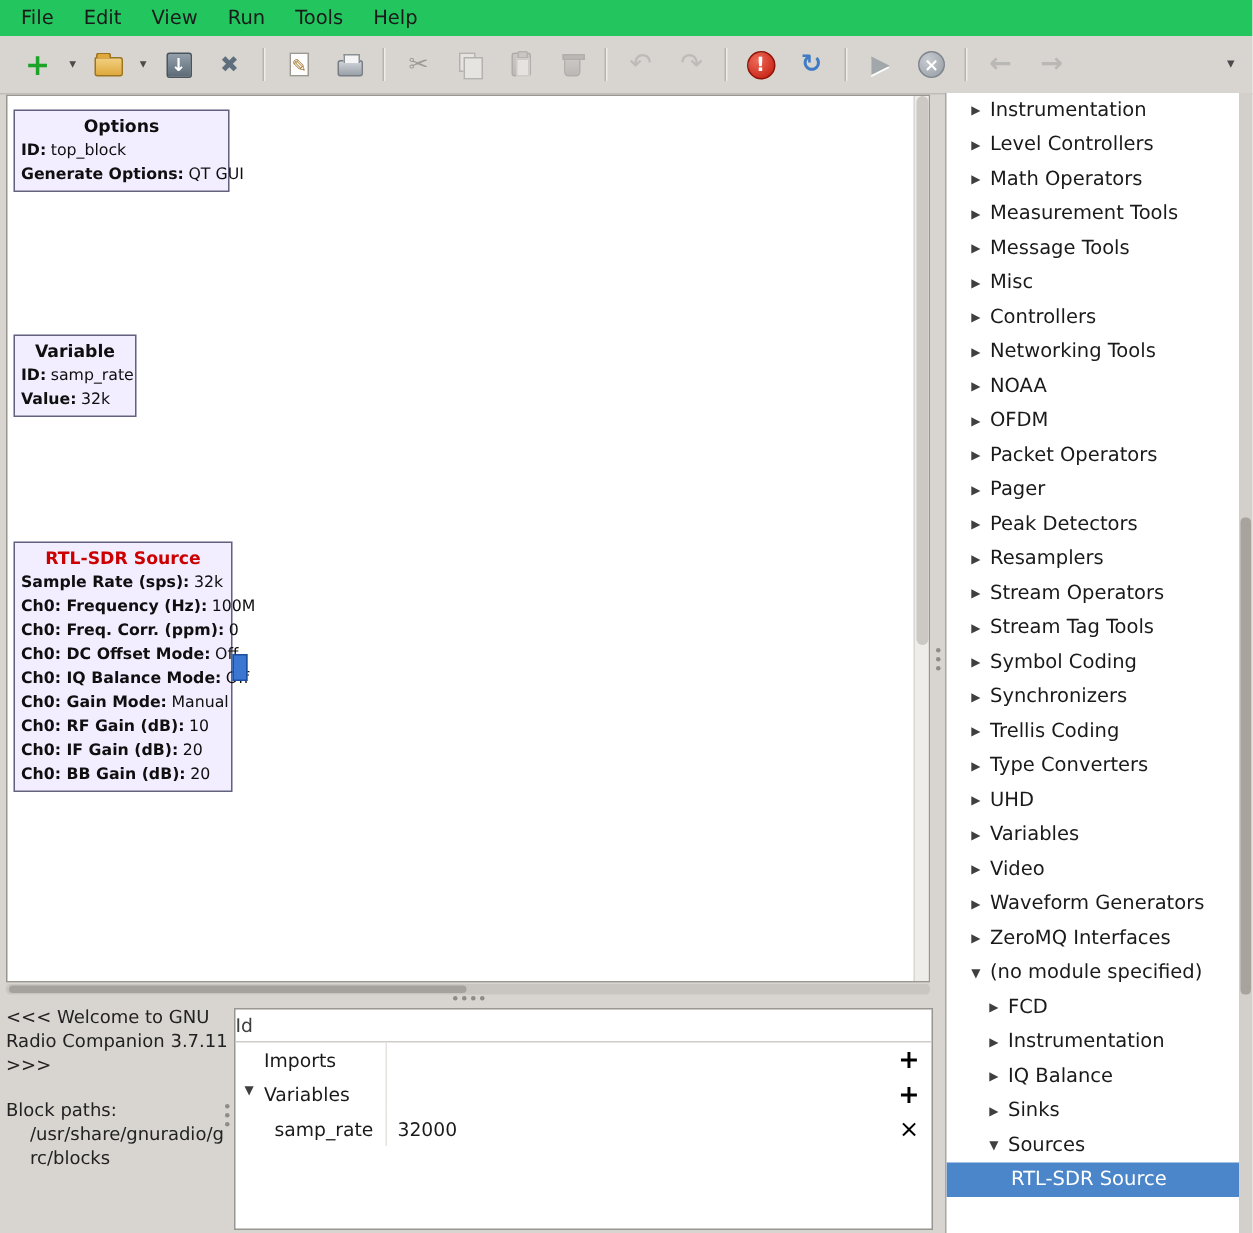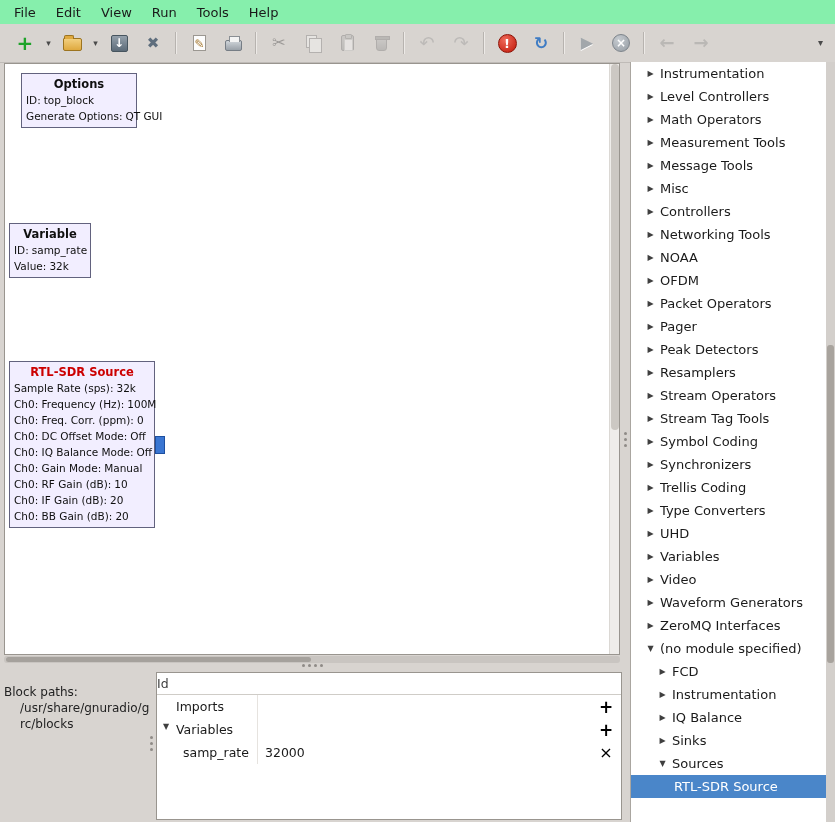--- a/index.html
+++ b/index.html
@@ -1,20 +1,20 @@
 <!DOCTYPE html>
 <html><head>
 <meta charset="utf-8">
 <style>
   *{margin:0;padding:0;box-sizing:border-box}
   html,body{width:835px;height:822px}
   body{font-family:"DejaVu Sans","Liberation Sans",sans-serif;background:#d8d4d0;position:relative;overflow:hidden;color:#1a1a1a}
 
   
-  .menubar{position:absolute;left:0;top:0;width:100%;height:24px;display:flex;align-items:stretch;padding-left:4px;background:#86efac}
+  .menubar{position:absolute;left:0;top:0;width:100%;height:24px;display:flex;align-items:stretch;padding-left:4px;background:#22c55e}
   .menu-item{padding:0 10px;font-size:13px;display:flex;align-items:center;cursor:default}
 
   
   .toolbar{position:absolute;left:0;top:24px;width:100%;height:39px;display:flex;align-items:center;padding:0 8px;background:#d8d4d0;border-bottom:1px solid #bfbbb7}
   .tbtn{height:30px;min-width:34px;display:flex;align-items:center;justify-content:center}
   .tbtn.narrow{min-width:13px;width:13px}
   .tbtn.disabled{opacity:.38;filter:grayscale(1)}
   .tsep{width:2px;height:22px;border-left:1px solid #b7b3af;border-right:1px solid #edeae7;margin:0 5px}
   .tspacer{flex:1}
   .glyph{line-height:1}
@@ -52,21 +52,21 @@
   .canvas-hscroll .sb-handle{position:absolute;left:2px;top:1px;width:305px;height:5px;background:#a5a19c;border-radius:3px}
   .hdots{position:absolute;left:302px;top:664px;display:flex;gap:3px}
   .hdots i{width:3px;height:3px;border-radius:50%;background:#8f8b87}
   .vdots{position:absolute;display:flex;flex-direction:column;gap:3px}
   .vdots i{width:3px;height:3px;border-radius:50%;background:#8f8b87}
 
   .block{position:absolute;background:#f2eeff;border:1px solid #62627e;padding:2px 4px 3px;color:#0f0f0f}
   .b-title{font-weight:bold;font-size:11.5px;line-height:16px;text-align:center;white-space:nowrap}
   .title-red{color:#cc0000}
   .b-param{font-size:10.5px;line-height:16px;white-space:nowrap}
-  .b-label{font-weight:normal;margin-right:3px}
+  .b-label{font-weight:bold;margin-right:3px}
   .port{position:absolute;right:-11px;top:calc(50% - 9px);width:10px;height:18px;background:#3a76d2;border:1px solid #1d4fa0}
 
   
   .console{position:absolute;left:4px;top:670px;width:148px;height:150px;font-size:12px;line-height:16px;color:#222}
   .c-gap{height:14px}
   .c-path{padding-left:16px;word-break:break-all}
 
   
   .varpanel{position:absolute;left:156px;top:672px;width:466px;height:148px;background:#fff;border:1px solid #99958f;font-size:12.5px}
   .ve-header{display:grid;grid-template-columns:100px 1fr 30px;height:22px;align-items:center;border-bottom:1px solid #cfccc7;color:#3f3f3f}
@@ -179,21 +179,21 @@
       <span class="glyph g-forward">→</span>
     </div>
   <div class="tspacer"></div>
   <div class="tbtn narrow">
       <span class="glyph g-overflow">▾</span>
     </div>
 </div>
 
 <div class="canvas">
 
-  <div class="block" style="left:16px;top:9px;width:116px">
+  <div class="block" style="left:4px;top:9px;width:144px">
     <div class="b-title">Options</div>
     <div class="b-params">
 
         <div class="b-param"><b class="b-label">ID:</b><span class="b-value">top_block</span></div>
 
         <div class="b-param"><b class="b-label">Generate Options:</b><span class="b-value">QT GUI</span></div>
       </div>
   </div>
 
   <div class="block" style="left:4px;top:159px;width:82px">
@@ -250,20 +250,21 @@
     <i></i>
     <i></i>
   </div>
 <div class="vdots" style="left:624px;top:432px">
     <i></i>
     <i></i>
     <i></i>
   </div>
 
 <div class="console">
+  <div class="c-line">&lt;&lt;&lt; Welcome to GNU Radio Companion 3.7.11 &gt;&gt;&gt;</div>
   <div class="c-gap"></div>
   <div class="c-line">Block paths:</div>
   <div class="c-line c-path">/usr/share/gnuradio/grc/blocks</div>
 </div>
 
 <div class="varpanel">
   <div class="ve-header">
     <div class="ve-h-id">Id</div>
     <div class="ve-h-action"></div>
   </div>

